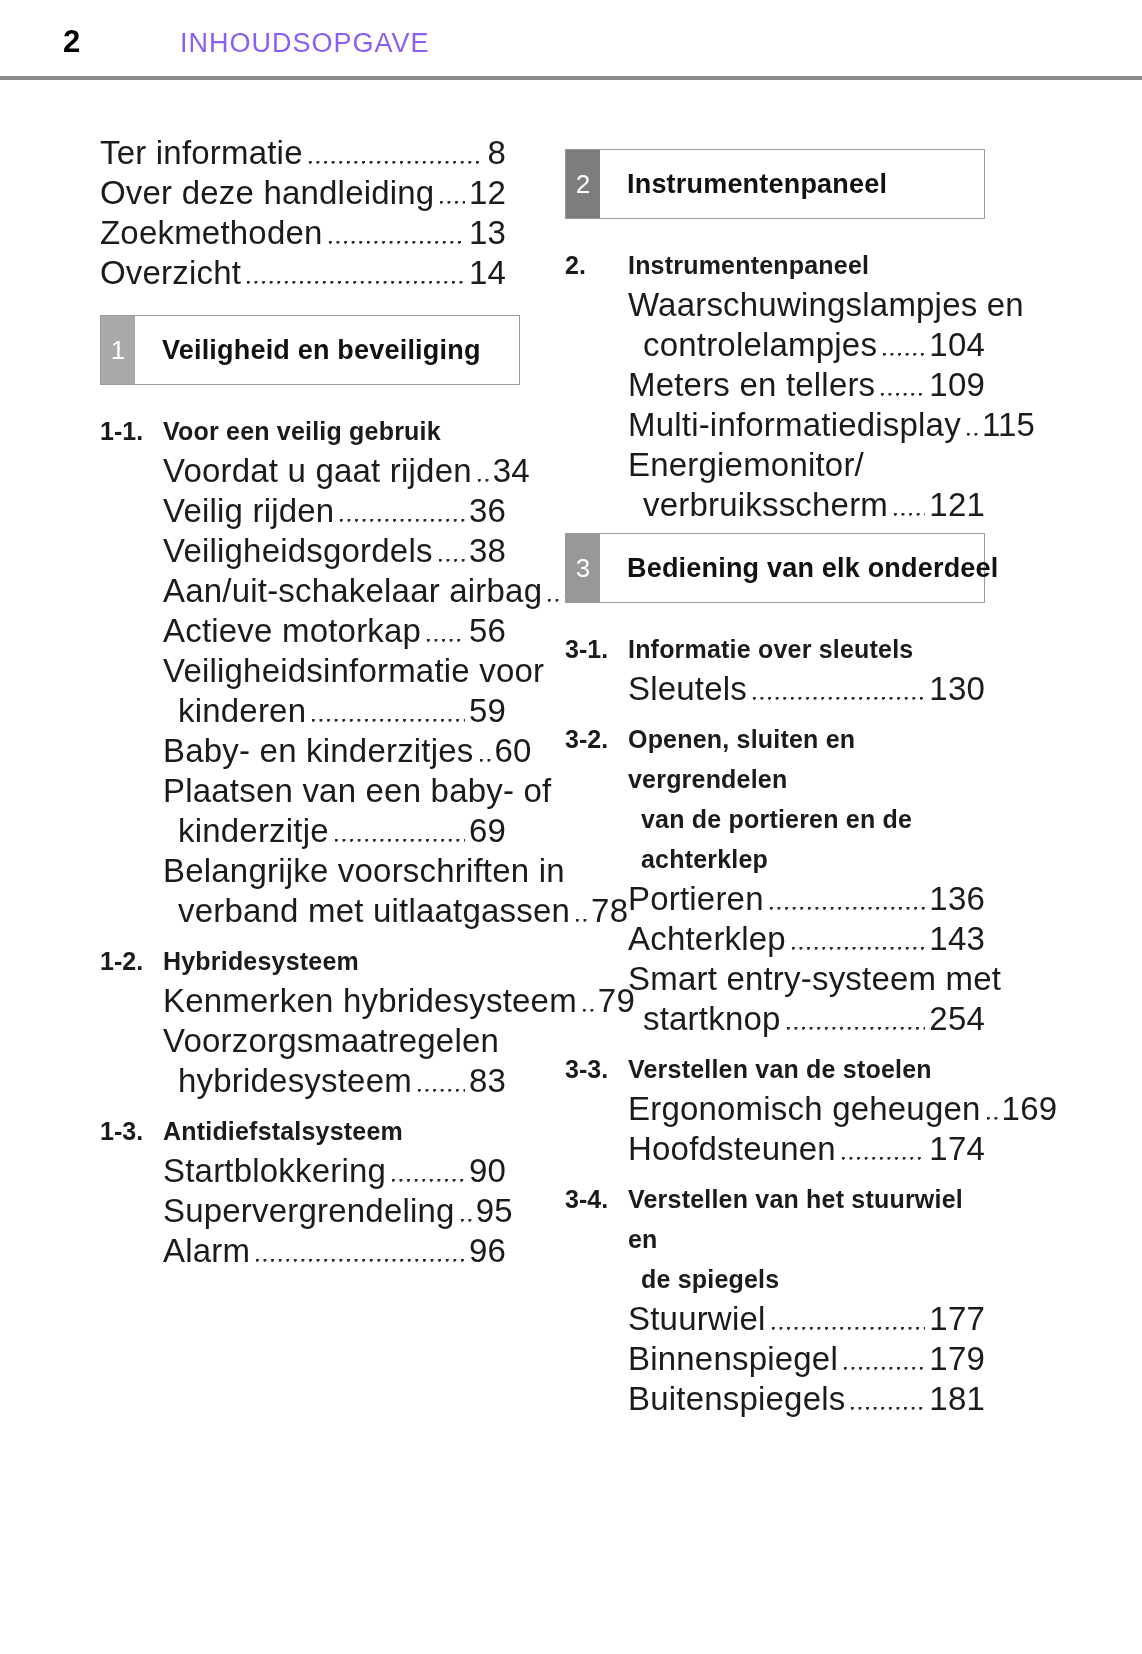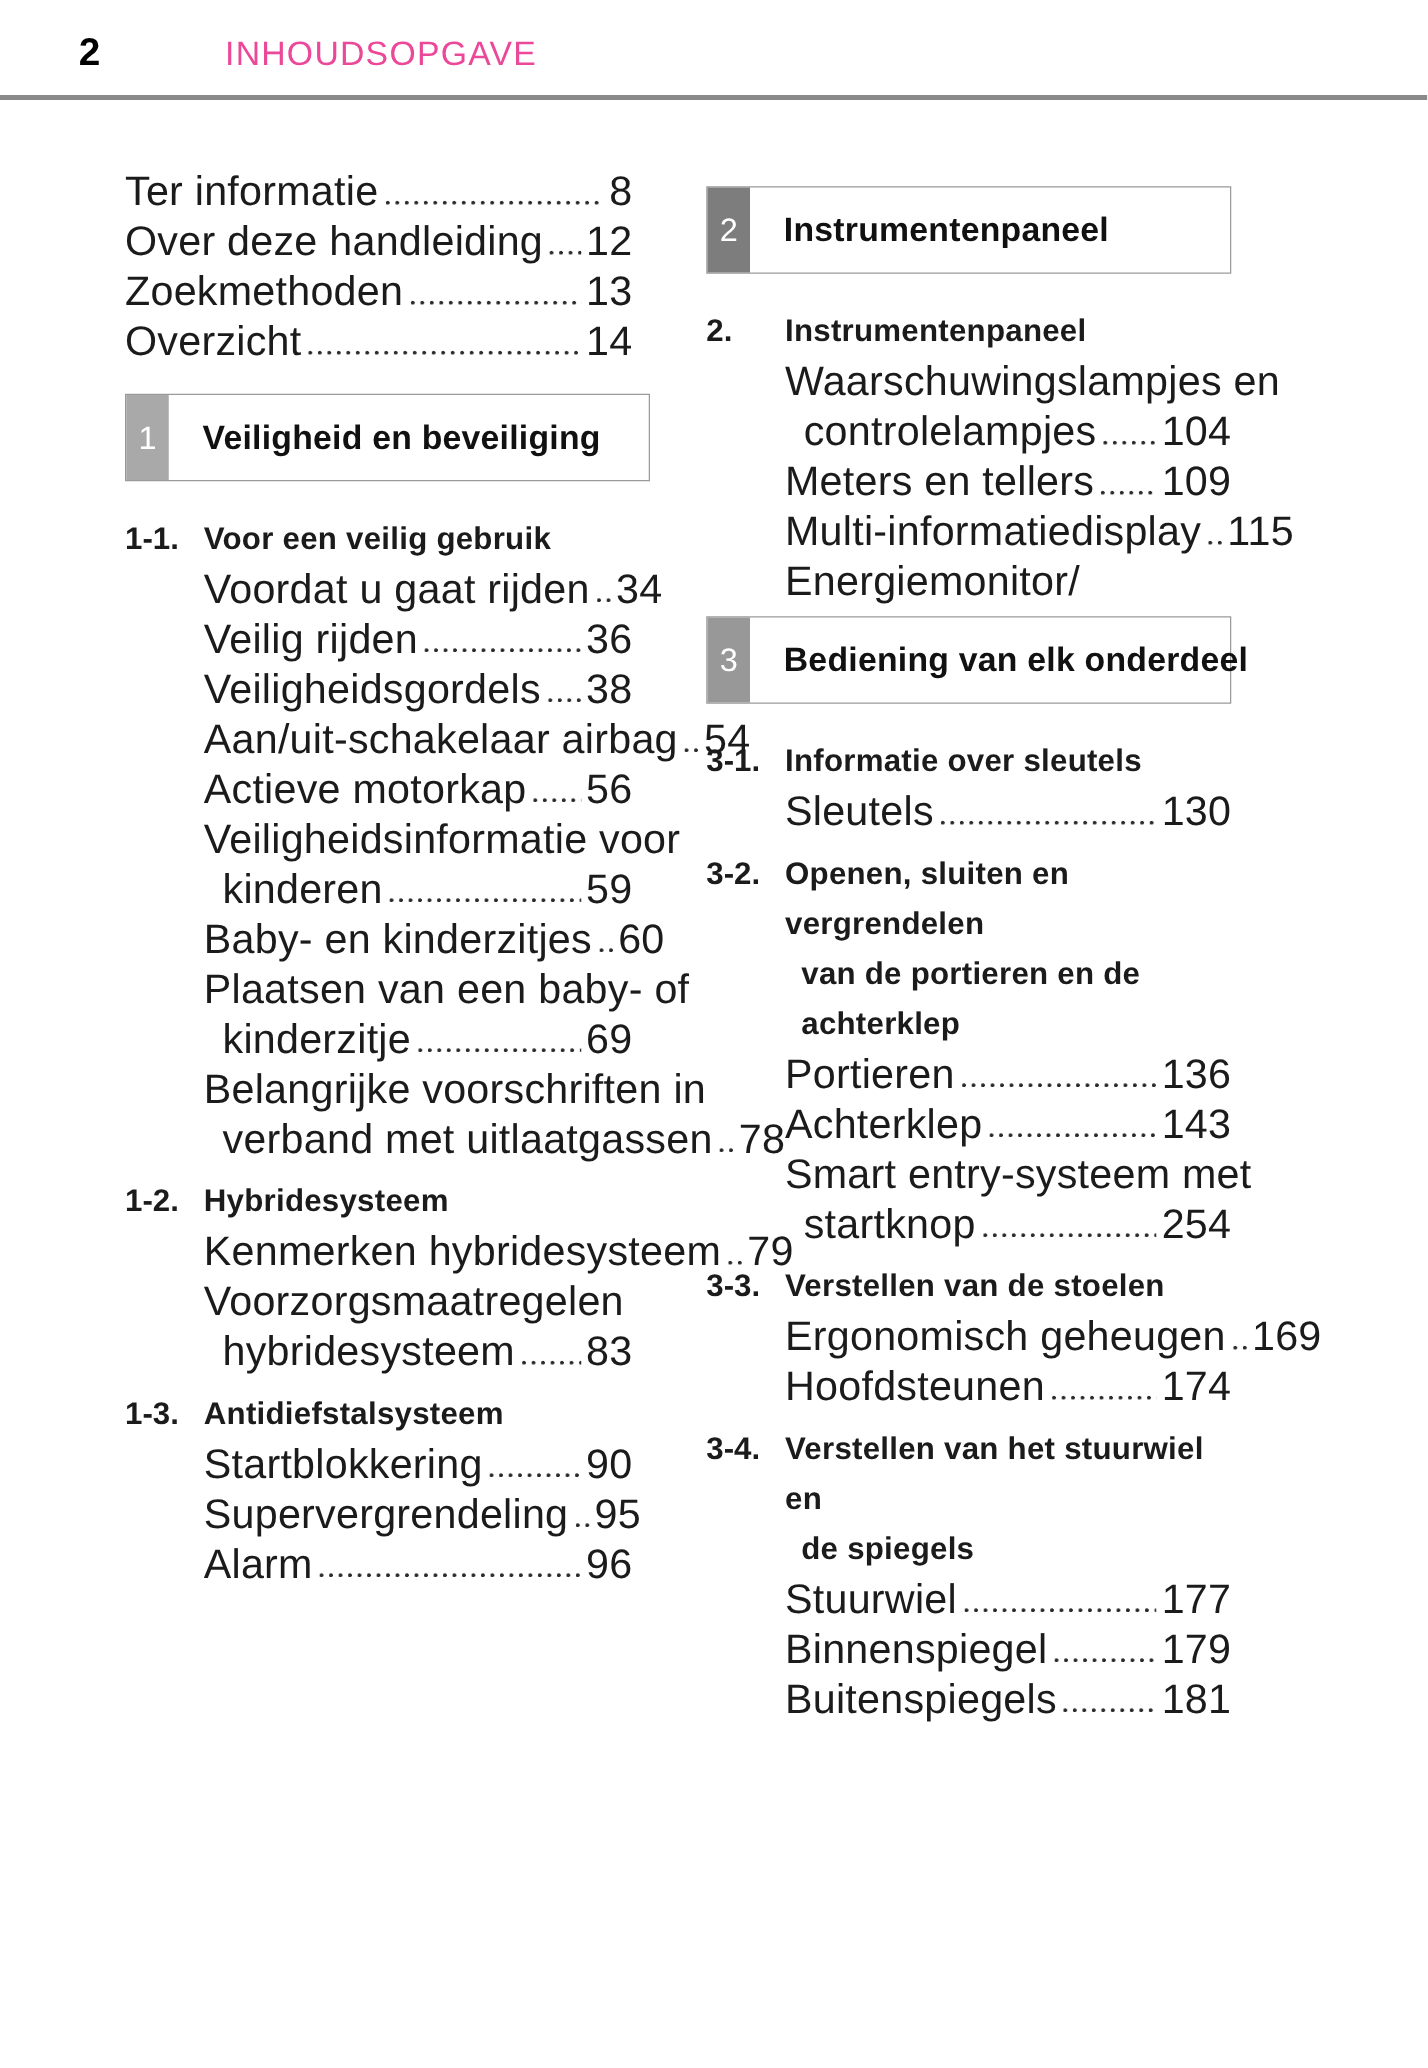--- a/index.html
+++ b/index.html
@@ -12,21 +12,21 @@
     overflow:hidden;
   }
   
   #header{position:absolute;top:0;left:0;width:100%;height:76px;}
   #hdr-num{
     position:absolute;left:63px;top:24px;
     font-size:31px;font-weight:700;color:#000;
   }
   #hdr-title{
     position:absolute;left:180px;top:28px;
-    font-size:27px;font-weight:400;color:#ec4899;letter-spacing:1px;
+    font-size:27px;font-weight:400;color:#8b5cf6;letter-spacing:1px;
   }
   #hdr-rule{
     position:absolute;top:76px;left:0;width:100%;height:4px;background:#8a8a8a;
   }
   
   .col{position:absolute;top:133px;}
   #col-left{left:100px;width:406px;}
   #col-right{left:565px;width:420px;padding-top:8px;}
   
   .chapter-box{
@@ -287,20 +287,25 @@
           <div class="entry-line">
             <span class="entry-lbl">Multi-informatiedisplay</span>
             <span class="leader"></span>
             <span class="pg">115</span>
           </div>
         </div>
         <div class="toc-entry">
           <div class="entry-line">
             <span class="entry-lbl">Energiemonitor/</span>
           </div>
+          <div class="entry-line cont">
+            <span class="entry-lbl">verbruiksscherm</span>
+            <span class="leader"></span>
+            <span class="pg">121</span>
+          </div>
         </div>
       </div>
       <div class="chapter-box">
         <div class="chapter-tab" style="background: rgb(152, 152, 152);">3</div>
         <div class="chapter-title">Bediening van elk onderdeel</div>
       </div>
       <div class="section">
         <div class="sec-num">3-1.</div>
         <div class="sec-title">
           <div>Informatie over sleutels</div>

